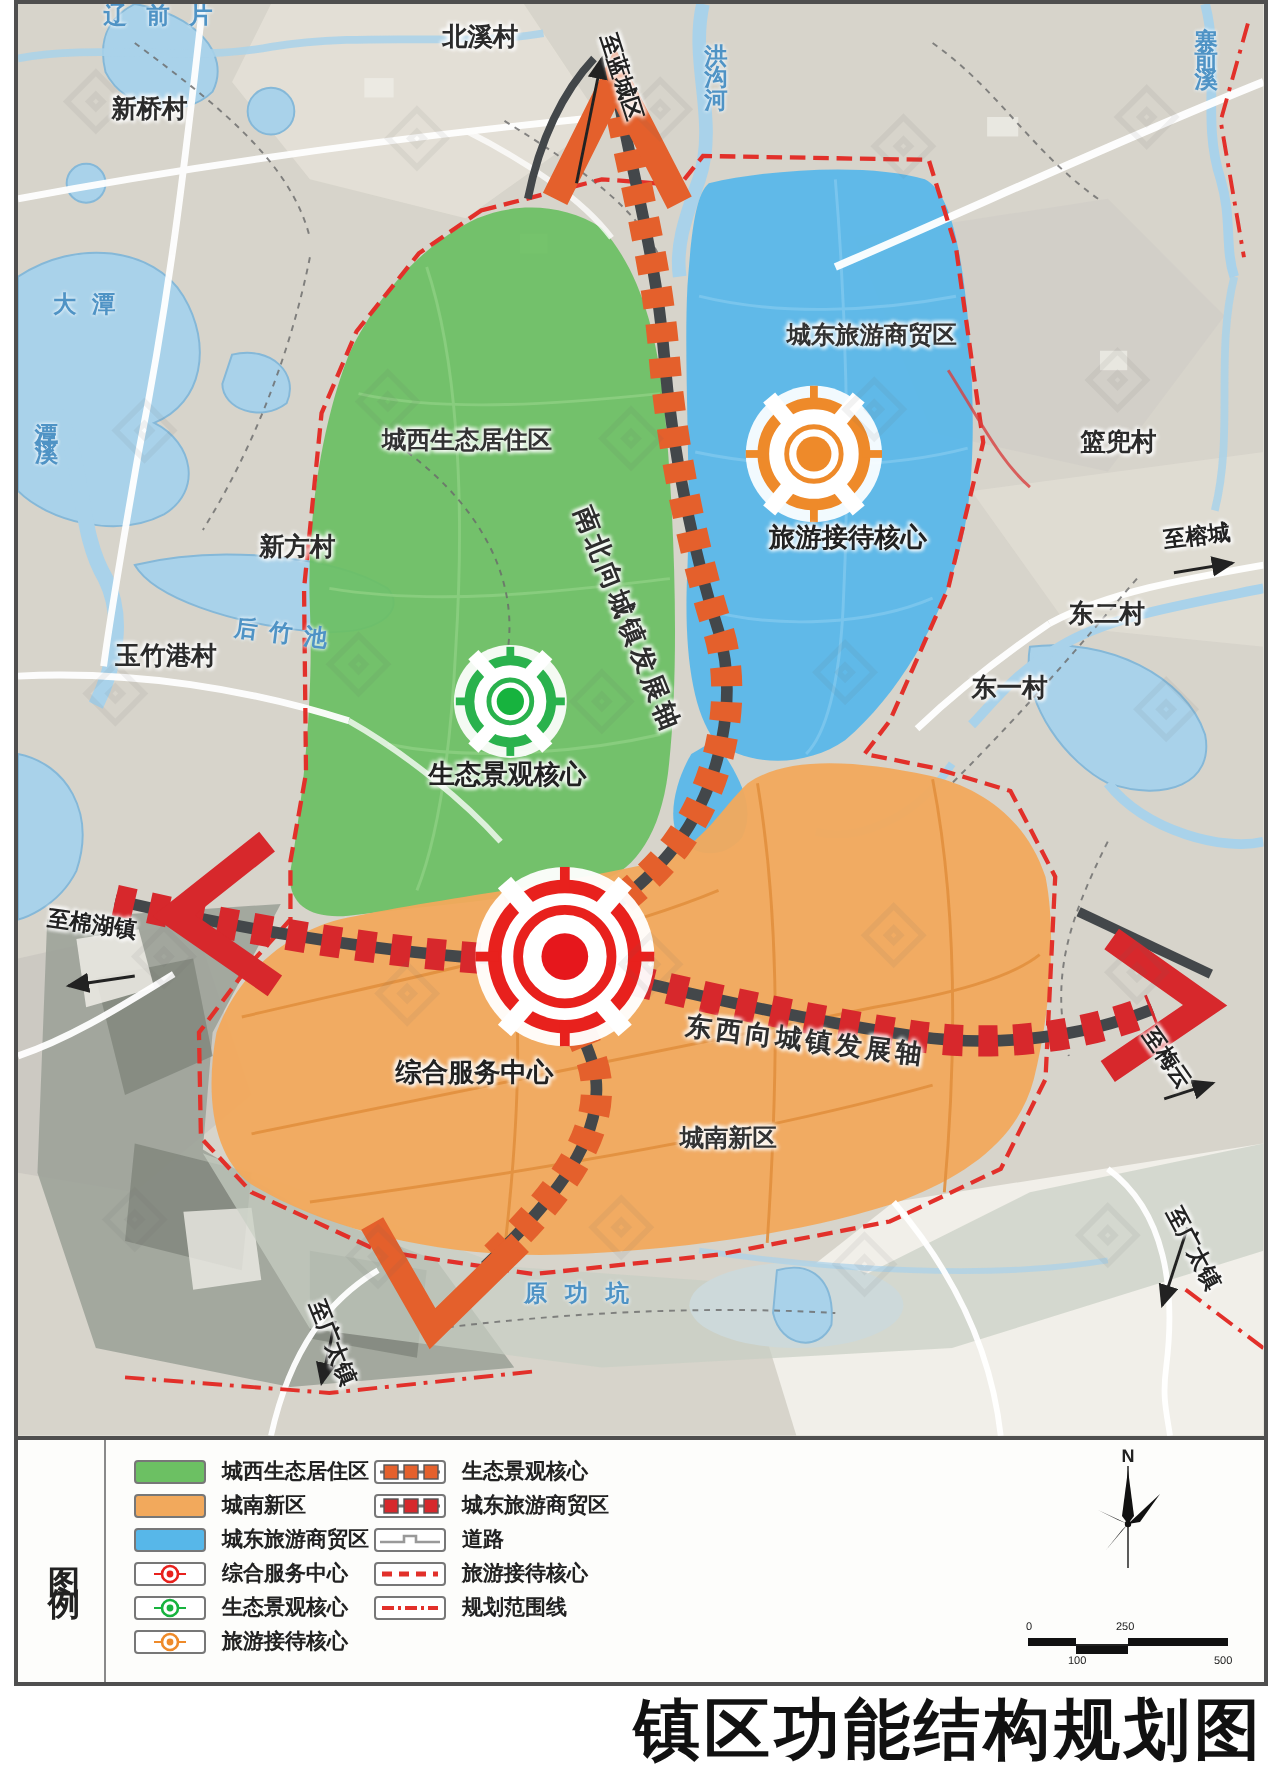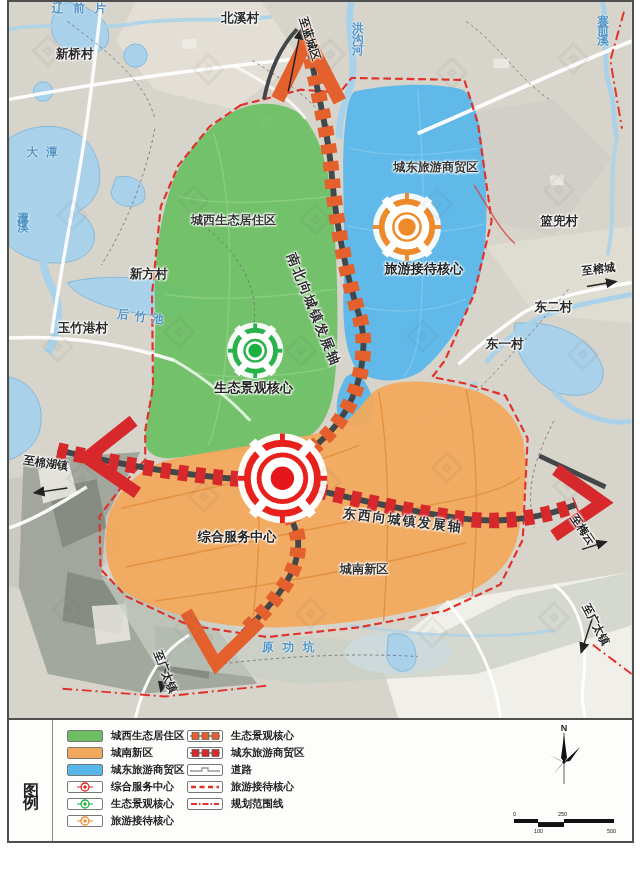--- a/index.html
+++ b/index.html
@@ -500,13 +500,16 @@
           <div class="sb2"></div>
           <div class="sb3"></div>
         <div class="sb-t0">0</div>
         <div class="sb-t100">100</div>
         <div class="sb-t250">250</div>
         <div class="sb-t500">500</div>
       </div>
     </div>
   </div>
 
+  <div class="titlebar">
+    <div class="title">镇区功能结构规划图</div>
+  </div>
 </div>
 
 </body></html>

